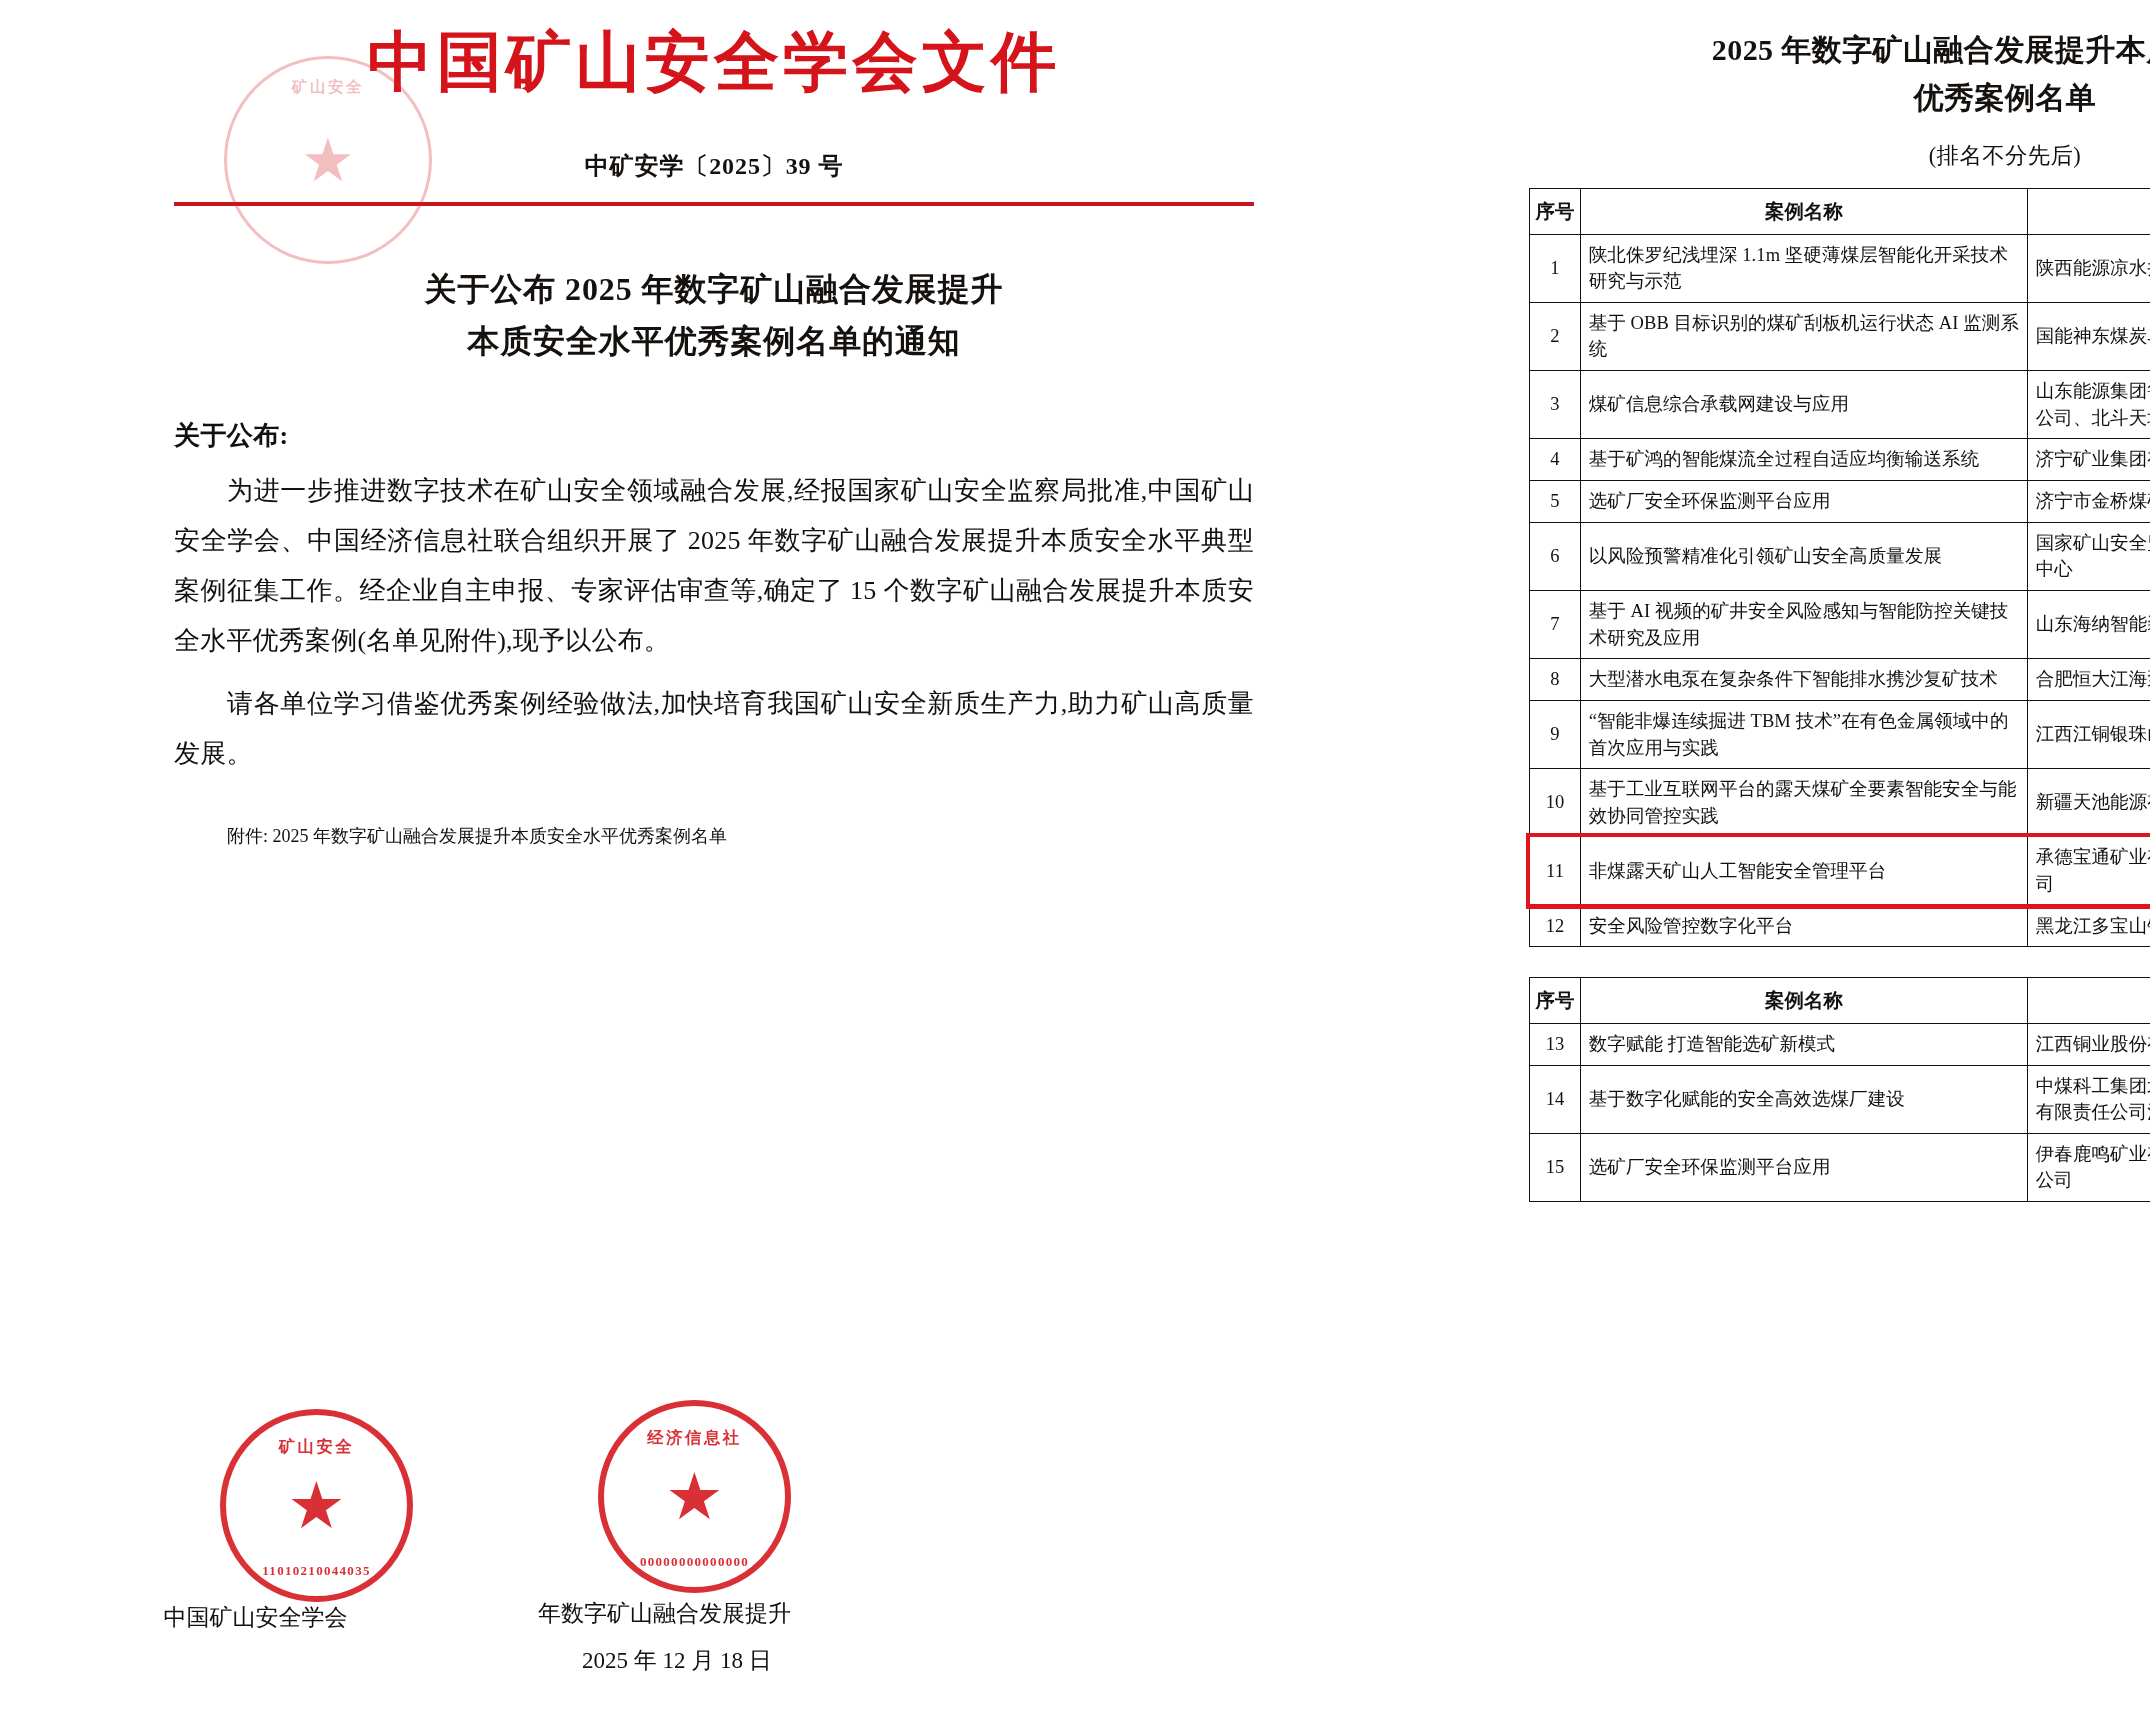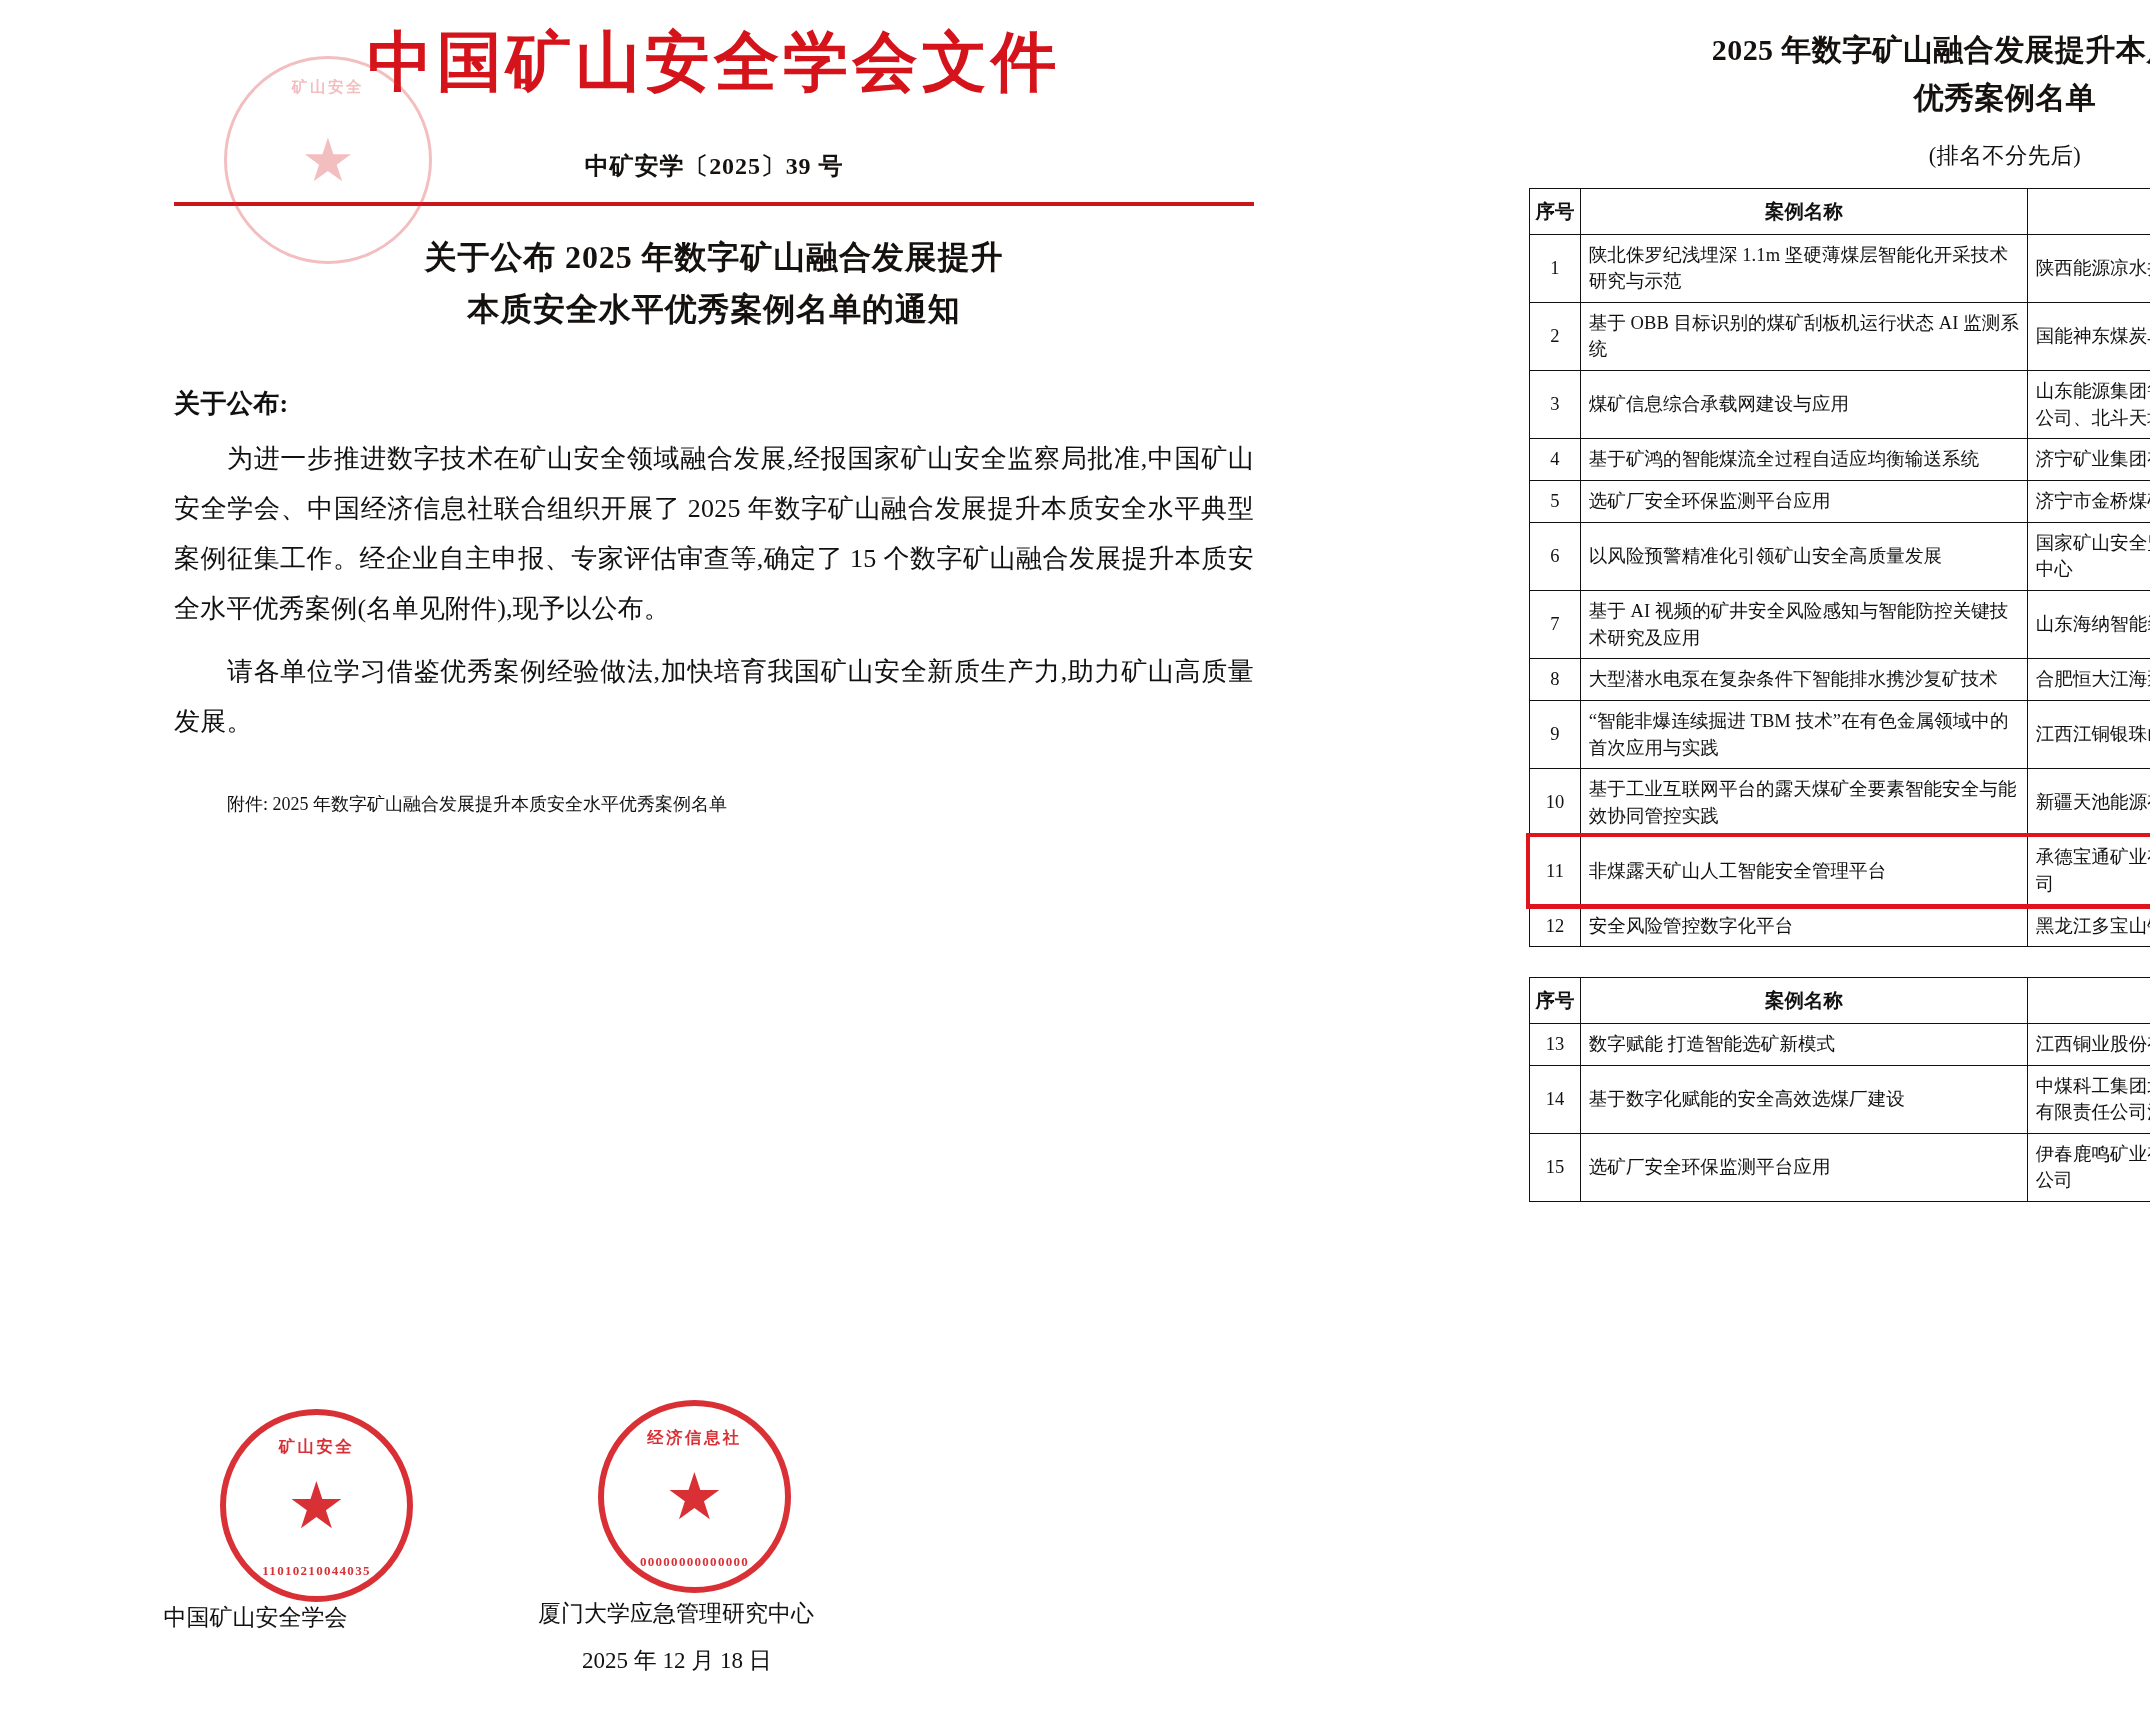--- a/index.html
+++ b/index.html
@@ -58,21 +58,21 @@
   .red-rule {
     width: 1080px;
     height: 3.9px;
     background: #c8161d;
     margin: 20px auto 0 auto;
   }
 
   .doc-body {
     width: 1080px;
     margin: 0 auto;
-    padding-top: 25px;
+    padding-top: 57px;
     box-sizing: border-box;
   }
 
   .doc-subject {
     text-align: center;
     font-size: 32px;
     font-weight: 700;
     line-height: 1.65;
     letter-spacing: 0.9px;
     color: #14110f;
@@ -293,21 +293,21 @@
         </div>
         <div class="seal-caption cap-1">中国矿山安全学会</div>
       </div>
 
       <div class="seal-block s2">
         <div class="seal seal-2">
           <div class="seal-arc-top">经济信息社</div>
           <div class="seal-star">★</div>
           <div class="seal-arc-bot">00000000000000</div>
         </div>
-        <div class="seal-caption cap-2">厦门大学应急管理研究中心</div>
+        <div class="seal-caption cap-2">年数字矿山融合发展提升</div>
         <div class="seal-caption cap-date">2025 年 12 月 18 日</div>
       </div>
 
     </div>
   </div>
 
   <div class="right-doc">
 
     <div class="annex-title">2025 年数字矿山融合发展提升本质安全水平</div>
     <div class="annex-title">优秀案例名单</div>

